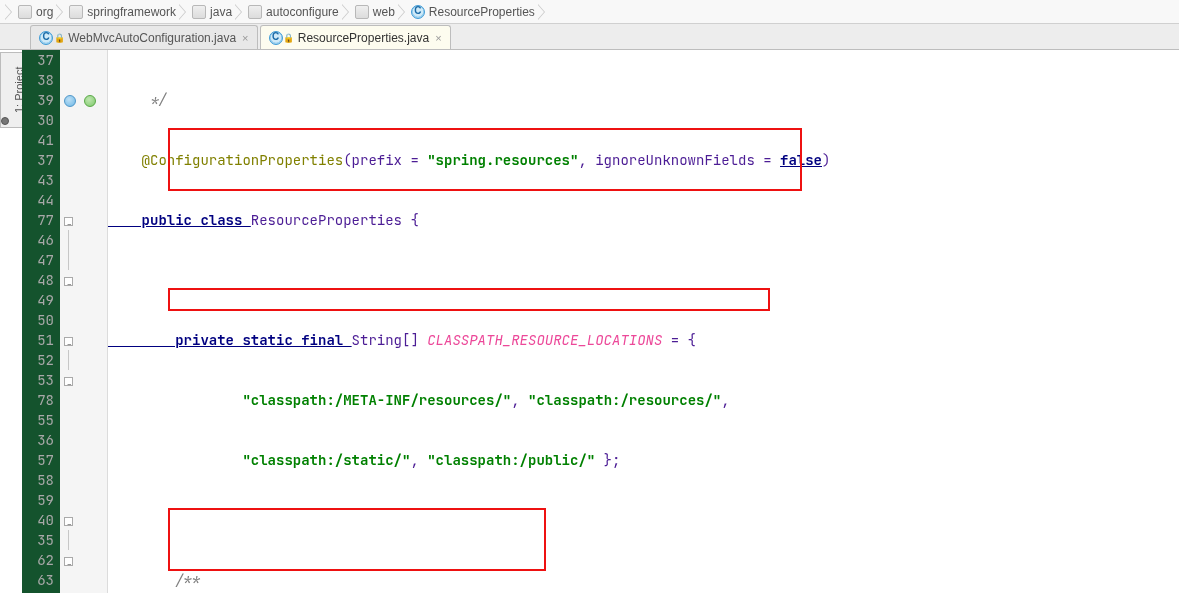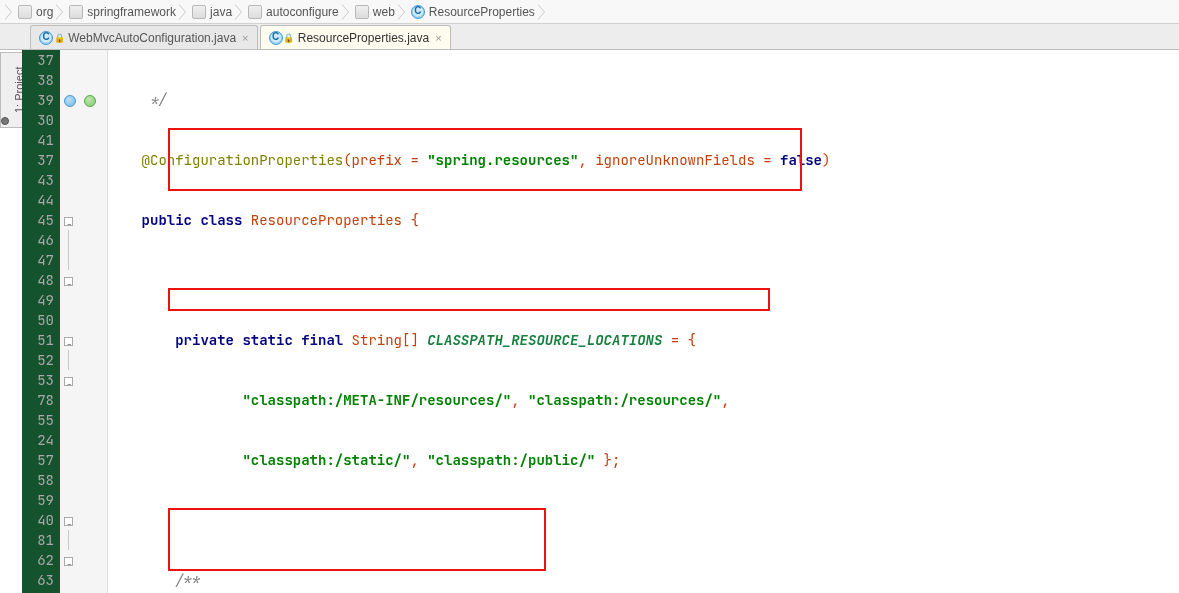--- a/index.html
+++ b/index.html
@@ -148,26 +148,26 @@
   .code {
     flex:1;
     position:relative;
     white-space:pre;
     background:#fff;
   }
   .line { height:20px; position:relative; }
   .gutter-icons .line { text-align:left; padding-left:4px; }
 
   
-  .k  { color:#000080; font-weight:bold; }   
+  .k  { color:#000080; font-weight:bold;text-decoration:underline; }   
   .an { color:#808000; }                      
   .s  { color:#008000; font-weight:bold; }    
   .c  { color:#808080; font-style:italic; }   
-  .co { color:#15803d; font-weight:bold; font-style:italic; }                      
-  .pl { color:#c2410c;text-align:right; }
+  .co { color:#ec4899; font-weight:normal; font-style:italic; }                      
+  .pl { color:#4c1d95;text-align:right; }
 
   
   .redbox {
     position:absolute;
     border:2px solid #e11;
     pointer-events:none;
   }
 
   
   .gm-circle {
@@ -256,37 +256,37 @@
 
   <div class="gutter-num">
     <div class="line">37</div>
     <div class="line">38</div>
     <div class="line">39</div>
     <div class="line">30</div>
     <div class="line">41</div>
     <div class="line">37</div>
     <div class="line">43</div>
     <div class="line">44</div>
-    <div class="line">45</div>
+    <div class="line">77</div>
     <div class="line">46</div>
     <div class="line">47</div>
     <div class="line">48</div>
     <div class="line">49</div>
     <div class="line">50</div>
     <div class="line">51</div>
     <div class="line">52</div>
     <div class="line">53</div>
     <div class="line">78</div>
     <div class="line">55</div>
-    <div class="line">24</div>
+    <div class="line">36</div>
     <div class="line">57</div>
     <div class="line">58</div>
     <div class="line">59</div>
     <div class="line">40</div>
-    <div class="line">81</div>
+    <div class="line">35</div>
     <div class="line">62</div>
     <div class="line">63</div>
   </div>
 
   <div class="gutter-icons">
     <div class="line"></div>
     <div class="line"></div>
     <div class="line">
       <span class="gm-circle blue"></span>
       <span class="gm-circle"></span>

